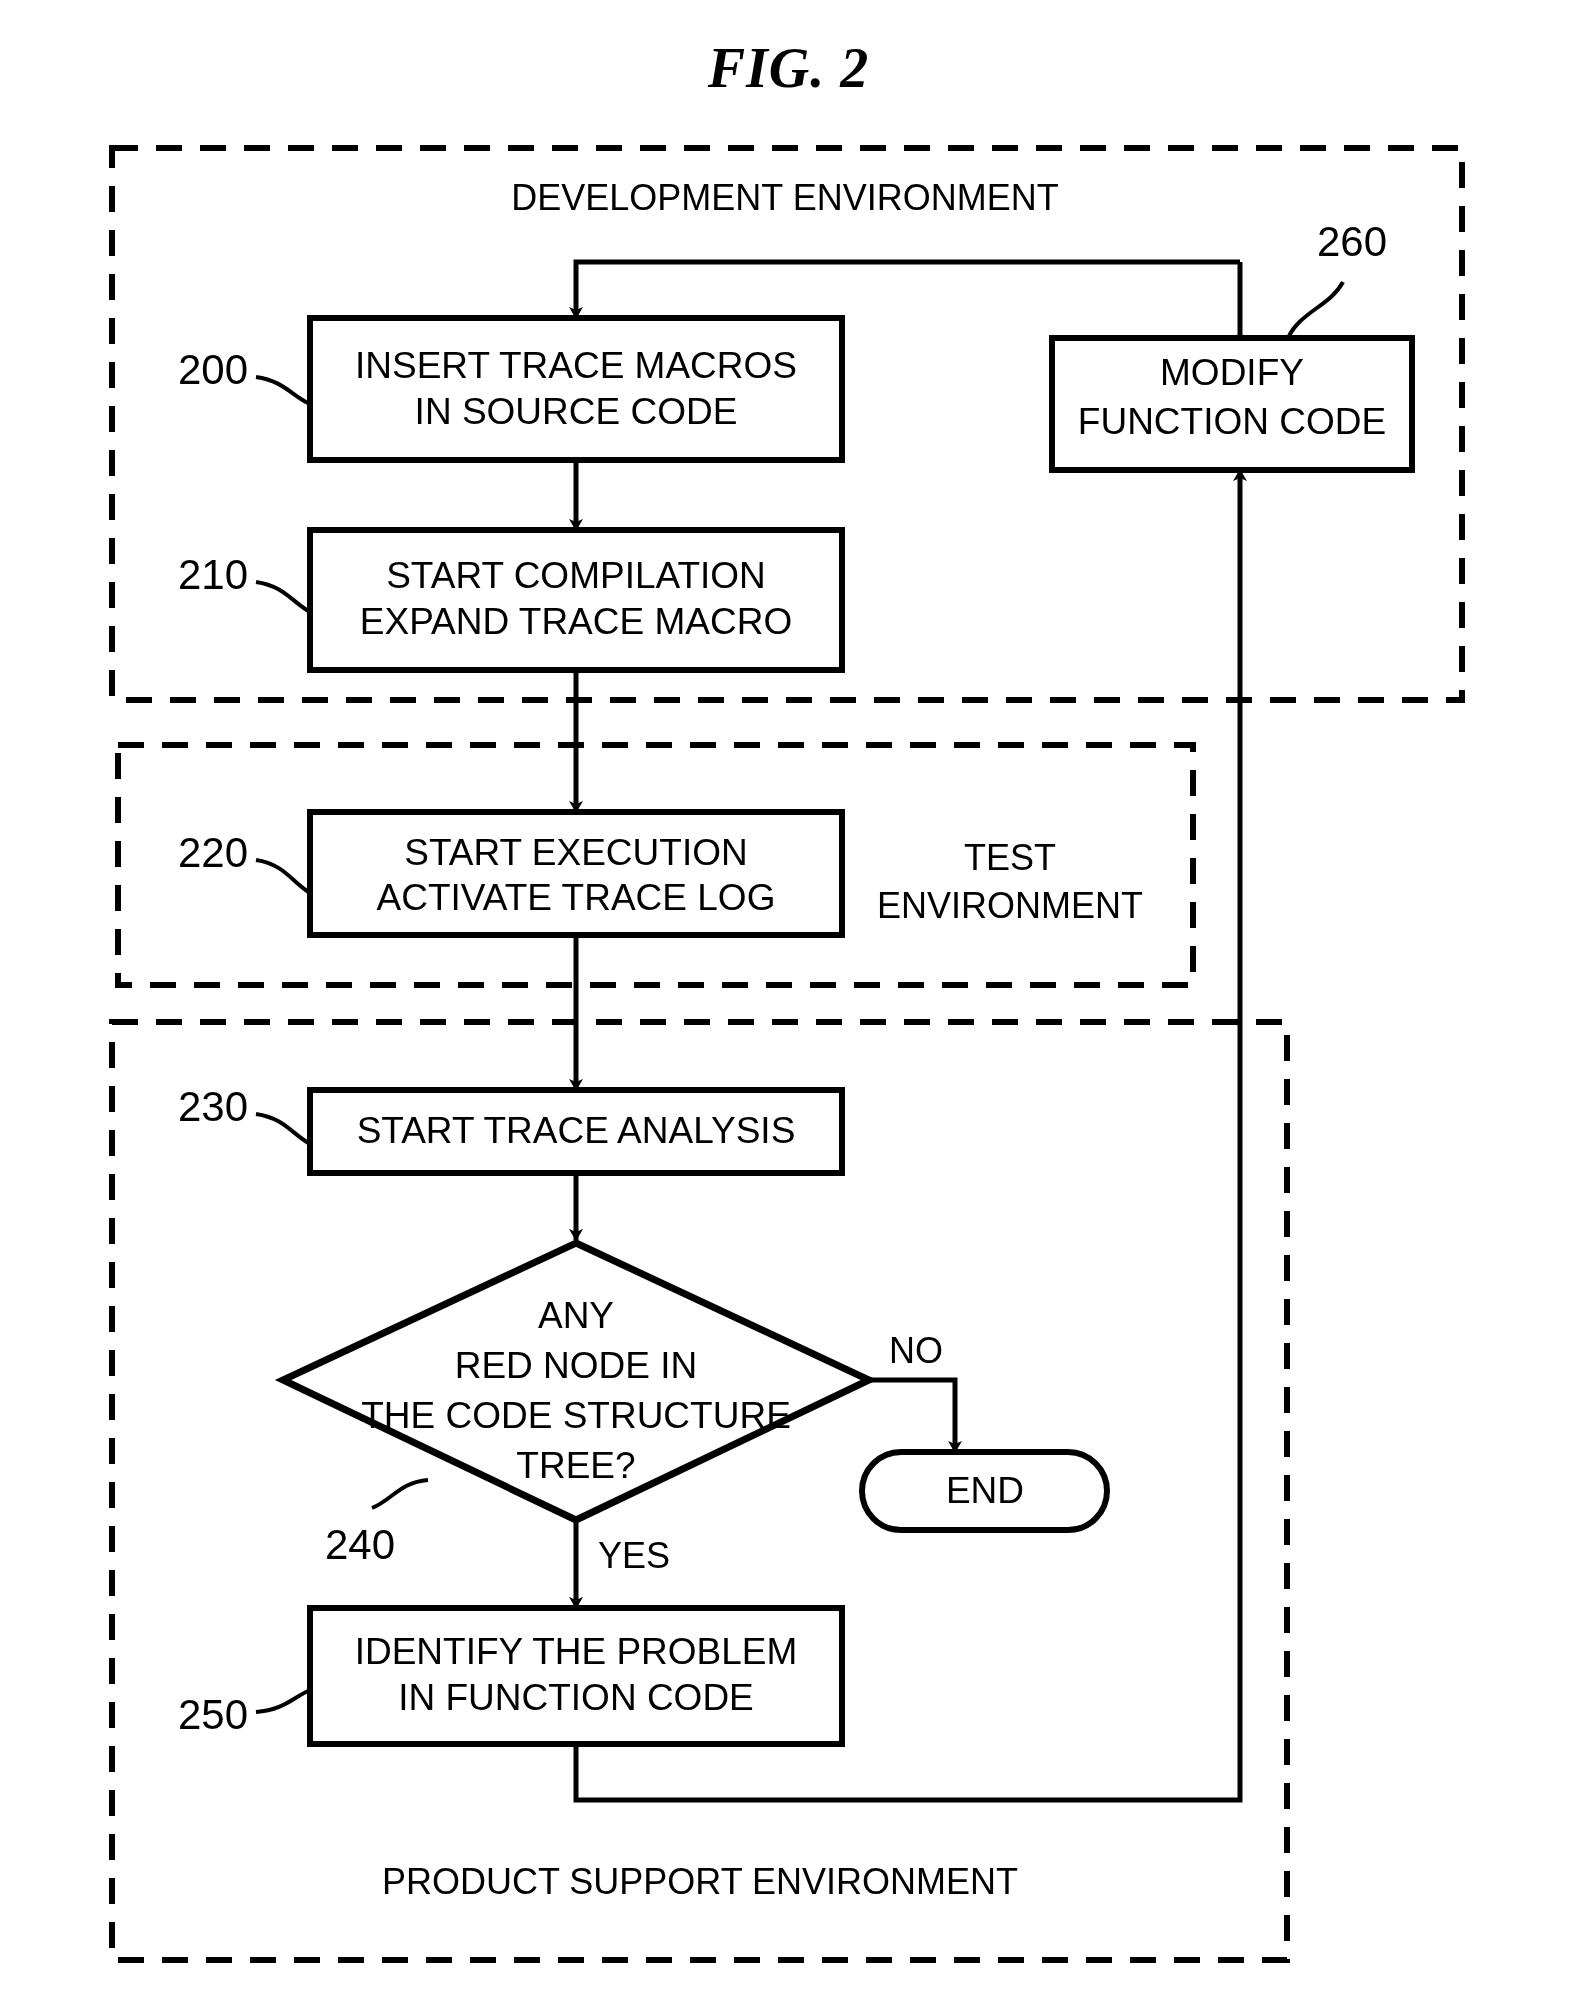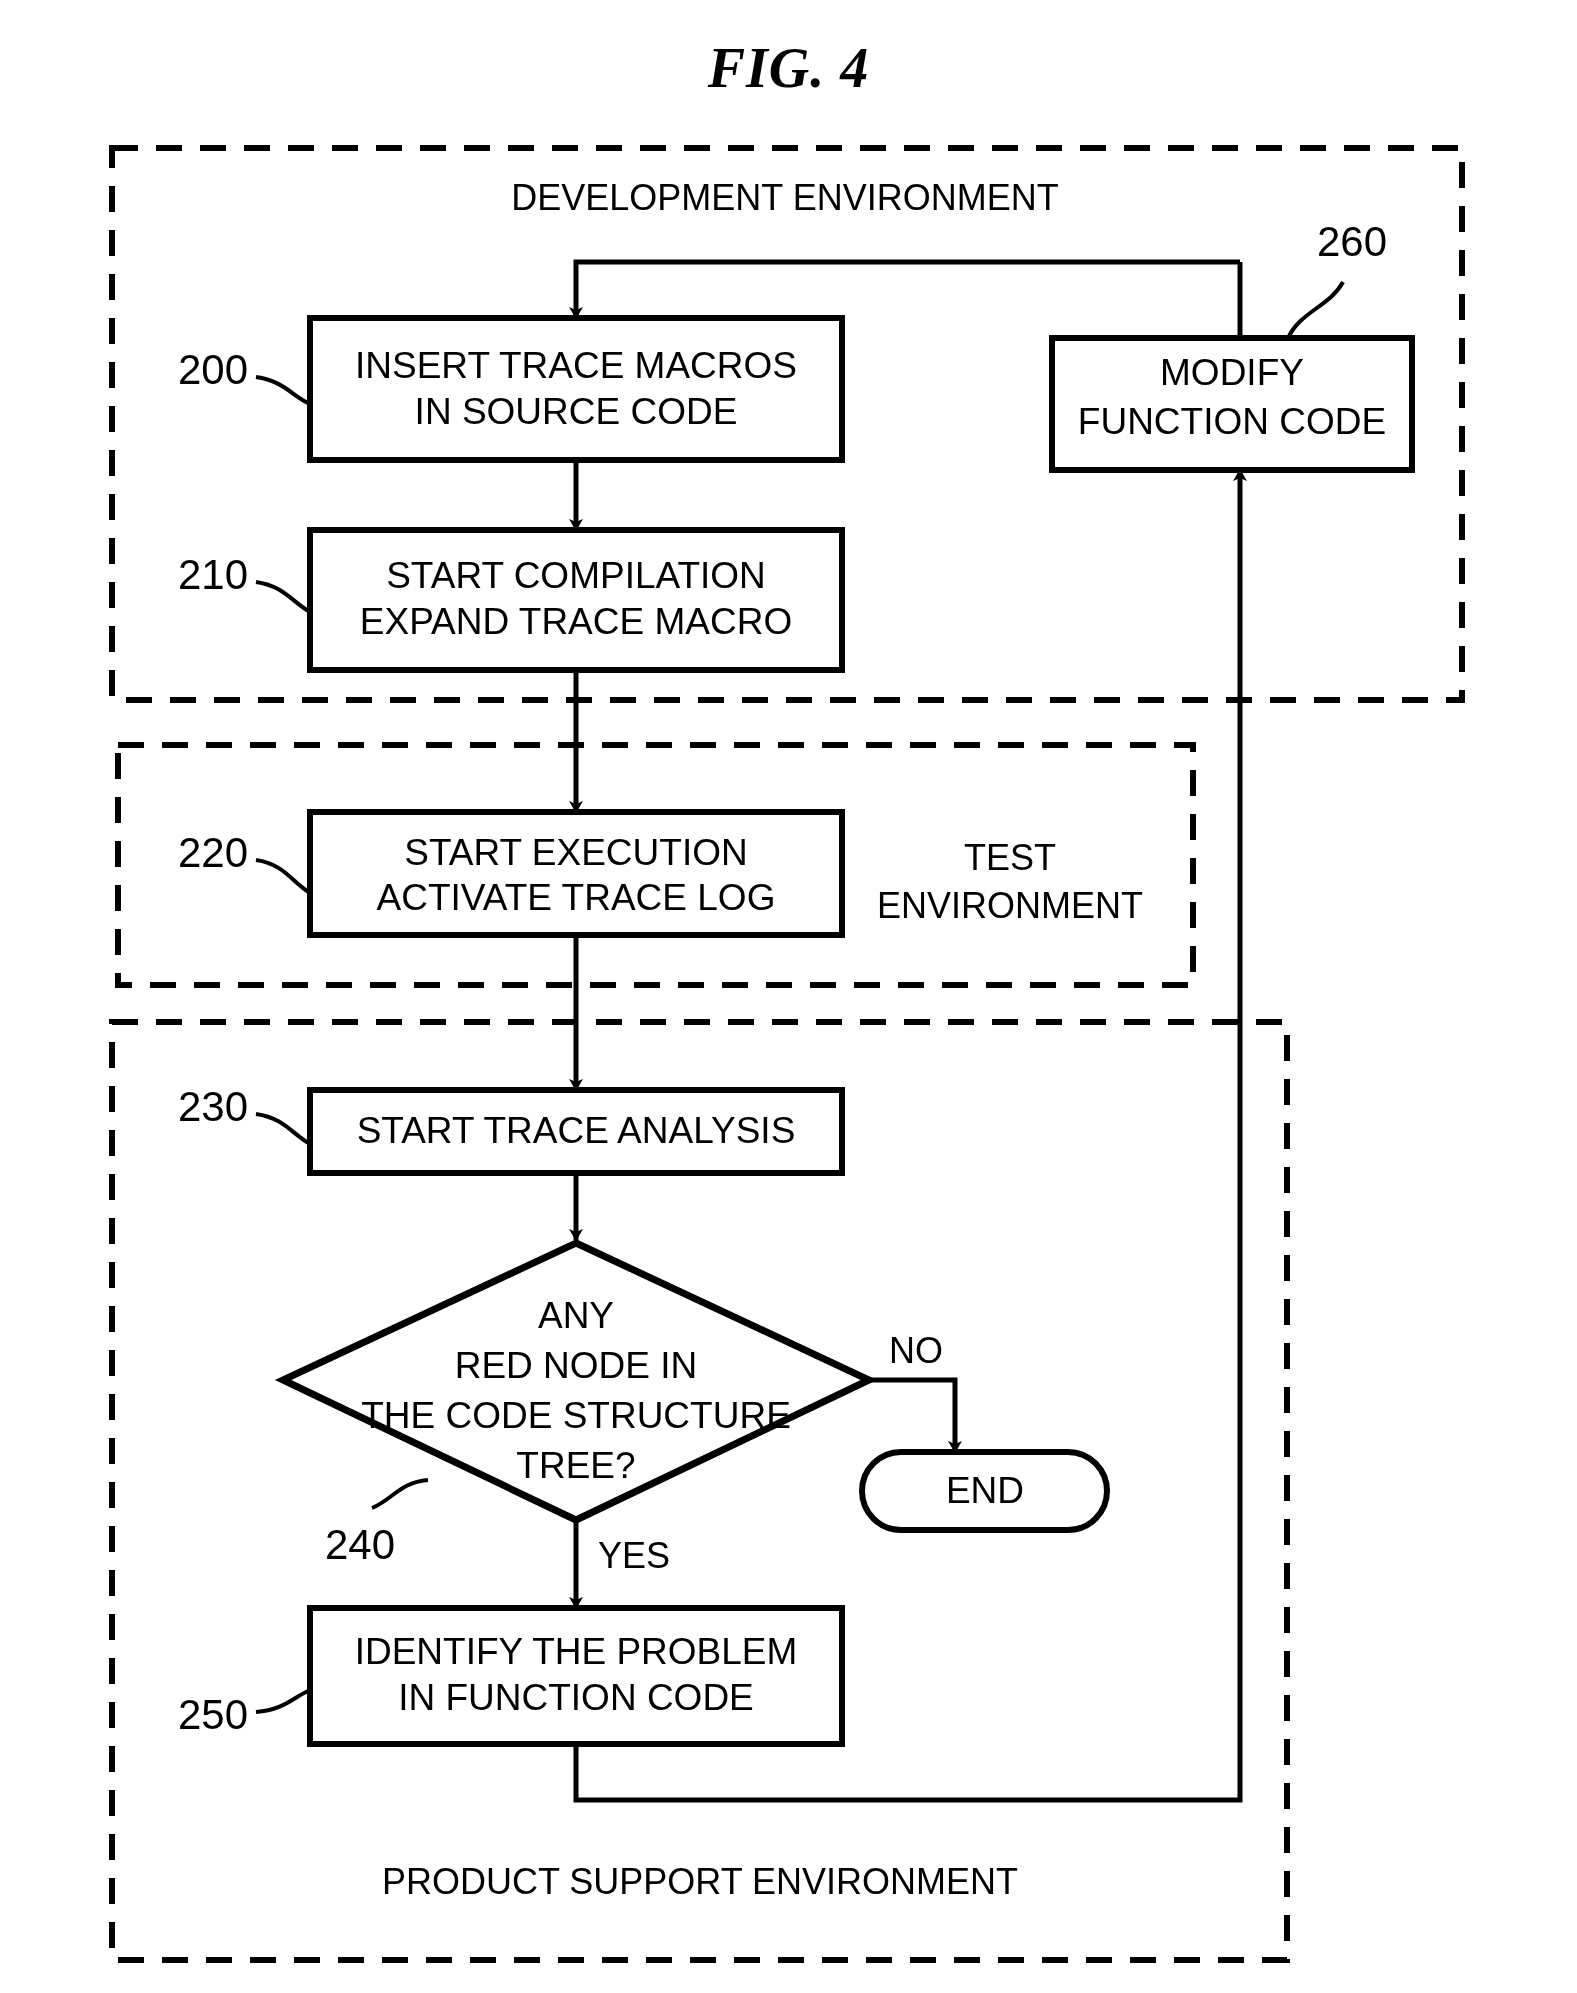--- a/index.html
+++ b/index.html
@@ -99,21 +99,21 @@
     font-size: 37px;
     text-anchor: middle;
     dominant-baseline: middle;
   }
 </style>
 </head>
 <body>
 
 <div id="figure-root">
 
-  <div id="fig-title">FIG. 4</div>
+  <div id="fig-title">FIG. 2</div>
 
   <svg id="flow" viewBox="0 0 1577 1993">
     <defs>
       <marker id="arrow" viewBox="0 0 12 14" refX="11" refY="7" markerWidth="12" markerHeight="14" orient="auto-start-reverse" markerUnits="userSpaceOnUse">
         <path d="M0,0 L12,7 L0,14 L3,7 Z" fill="#000"></path>
       </marker>
     </defs>
 
     <rect class="dashed-box" x="112" y="148" width="1350" height="552"></rect>
 

